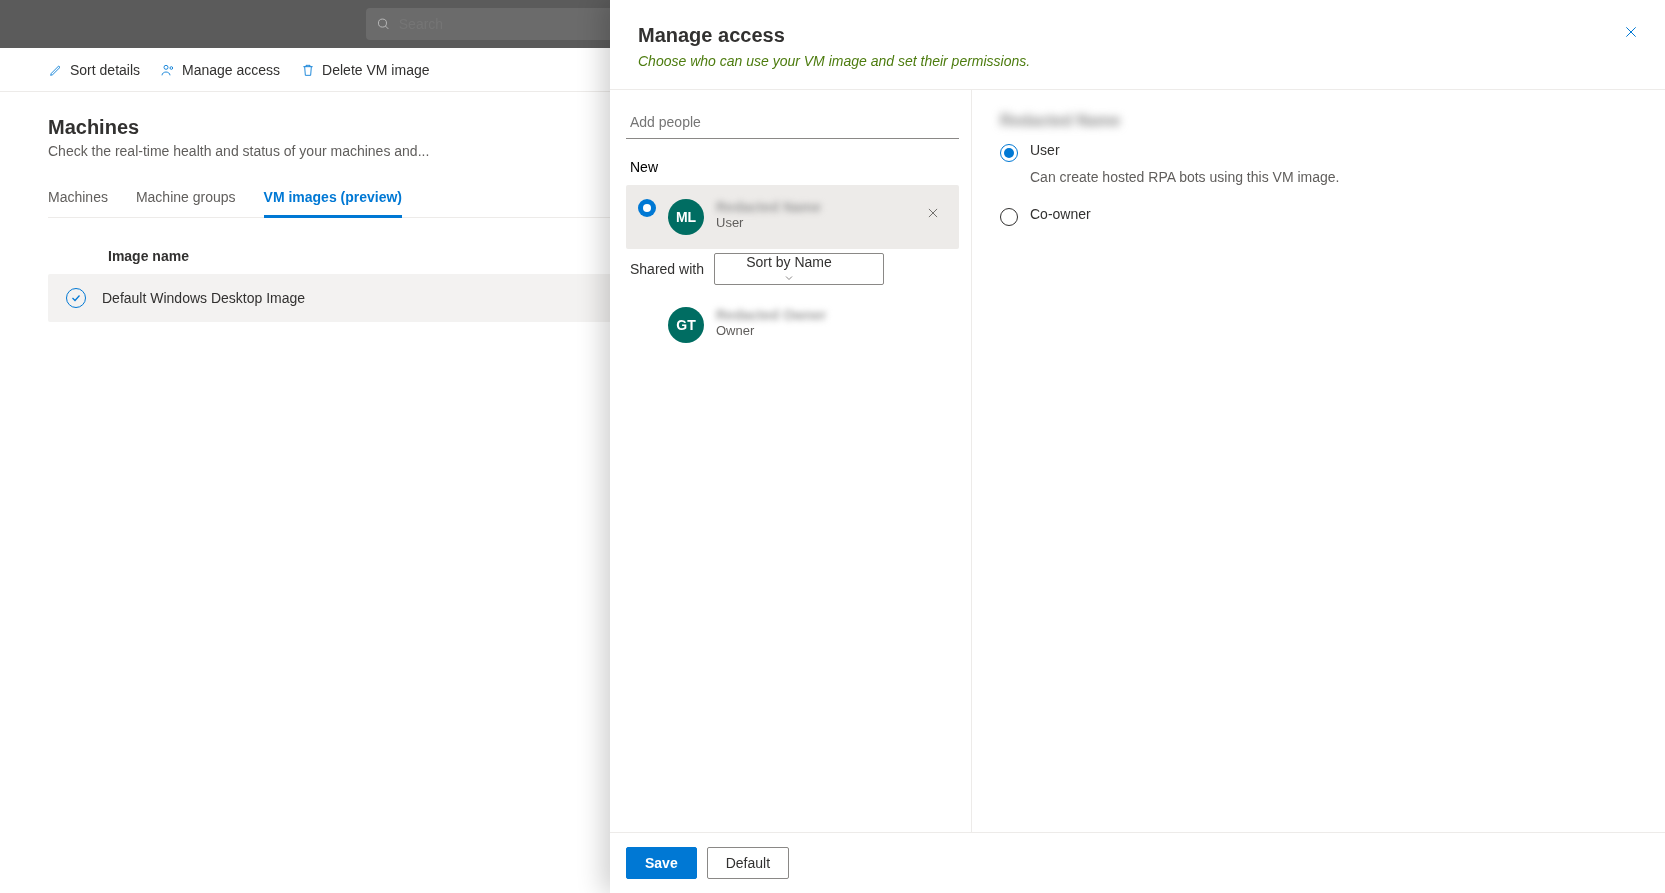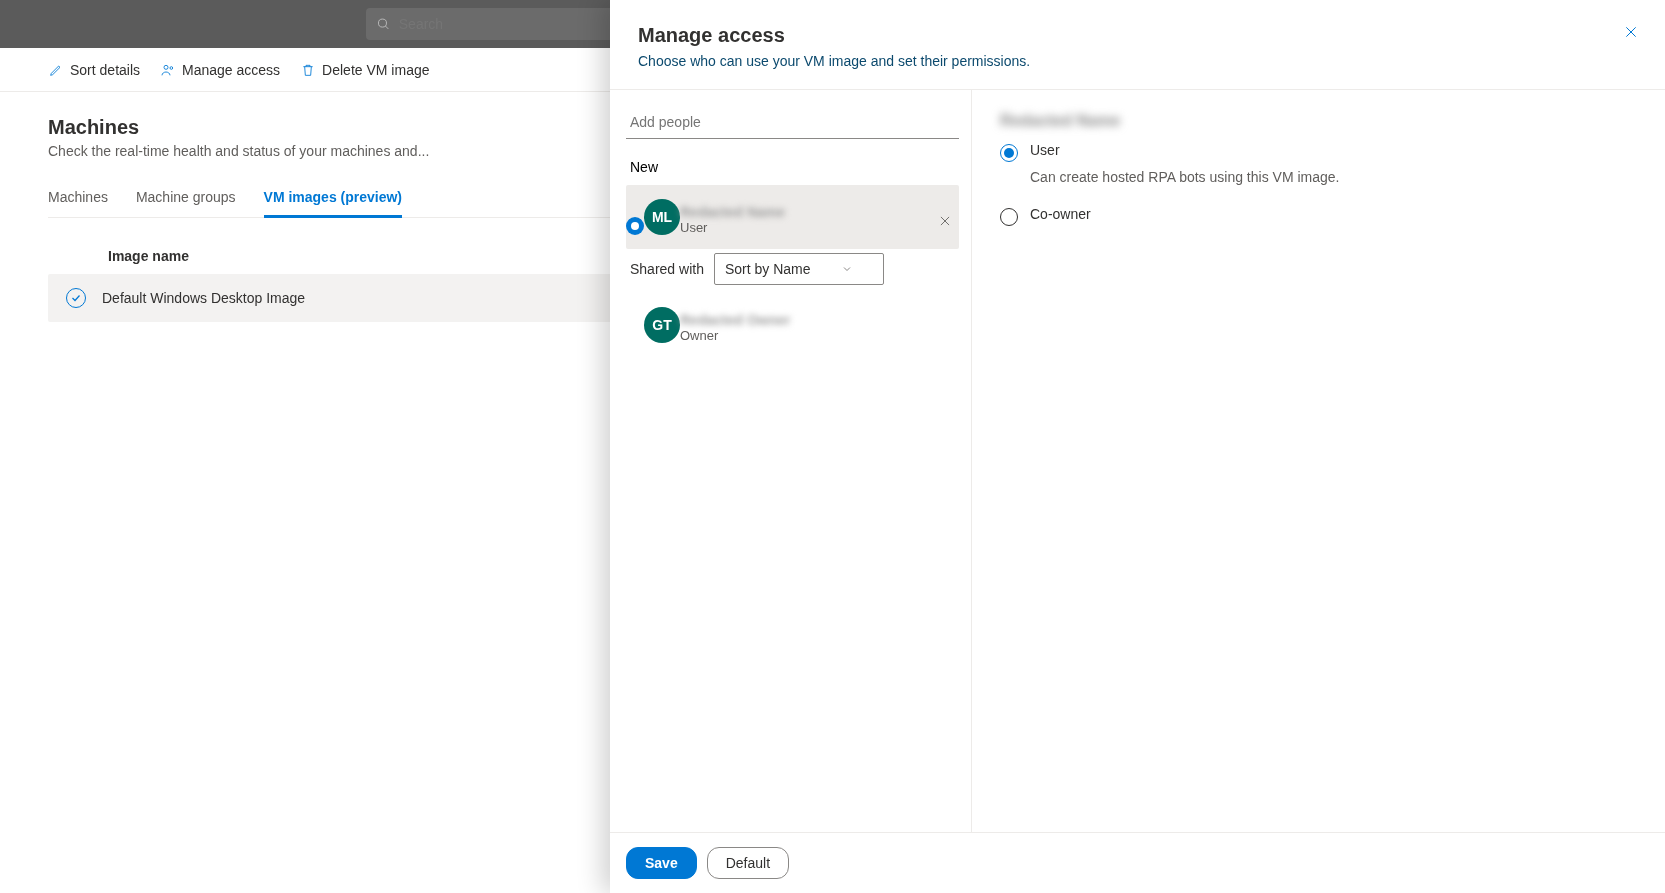--- a/index.html
+++ b/index.html
@@ -24,56 +24,56 @@
 
     .table-header { padding: 10px 60px; font-weight: 600; color: #323130; }
     .table-row { display: flex; align-items: center; padding: 14px 18px; background: #f3f2f1; border-radius: 2px; gap: 16px; }
     .circle-check { width: 20px; height: 20px; border-radius: 50%; border: 1.5px solid #0078d4; display: flex; align-items: center; justify-content: center; color: #0078d4; }
     .circle-check svg { width: 12px; height: 12px; stroke: #0078d4; fill: none; stroke-width: 2.5; }
 
     
     .panel { position: fixed; top: 0; right: 0; width: 1055px; height: 100%; background: #fff; box-shadow: -8px 0 24px rgba(0,0,0,.18); display: flex; flex-direction: column; }
     .panel-header { padding: 24px 28px 20px; border-bottom: 1px solid #edebe9; position: relative; }
     .panel-title { font-size: 20px; font-weight: 600; margin-bottom: 6px; }
-    .panel-sub { color: #0c4a6e; }
+    .panel-sub { color: #4d7c0f; font-style: italic; }
     .close-x { position: absolute; top: 18px; right: 20px; width: 28px; height: 28px; display: flex; align-items: center; justify-content: center; cursor: pointer; color: #0078d4; }
     .close-x svg { width: 16px; height: 16px; stroke: #0078d4; stroke-width: 1.5; fill: none; }
 
     .panel-body { flex: 1; display: flex; overflow: hidden; }
     .left-col { width: 362px; border-right: 1px solid #edebe9; padding: 16px 12px 12px 16px; display: flex; flex-direction: column; }
     .right-col { flex: 1; padding: 22px 28px; }
 
     .addpeople { border: none; border-bottom: 1px solid #8a8886; padding: 8px 4px; font-size: 14px; outline: none; width: 100%; margin-bottom: 14px; }
     .section-label { color: #000000; margin: 6px 4px 10px; }
 
-    .person-row { display: flex; align-items: flex-end; padding: 14px 0; border-radius: 2px; }
+    .person-row { display: flex; align-items: flex-start; gap: 12px; padding: 14px 12px; border-radius: 2px; }
     .person-row.selected { background: #edebe9; }
     .radio-dot { width: 18px; height: 18px; border-radius: 50%; background: #0078d4; display: flex; align-items: center; justify-content: center; }
     .radio-dot::after { content: ''; width: 8px; height: 8px; border-radius: 50%; background: #fff; }
     .avatar { width: 36px; height: 36px; border-radius: 50%; background: #006d62; color: #fff; display: flex; align-items: center; justify-content: center; font-weight: 600; font-size: 14px; flex-shrink: 0; }
     .person-info { flex: 1; }
     .person-name { font-weight: 600; color: #9e9e9e; filter: blur(3px); }
     .person-role { color: #605e5c; font-size: 13px; }
     .remove-x { width: 28px; height: 28px; display: flex; align-items: center; justify-content: center; color: #605e5c; cursor: pointer; }
     .remove-x svg { width: 14px; height: 14px; stroke: #605e5c; stroke-width: 1.5; fill: none; }
 
     .sharedwith-row { display: flex; align-items: center; gap: 10px; margin: 4px 4px 8px; }
-    .sortselect { height: 32px; border: 1px solid #8a8886; border-radius: 2px; padding: 0 30px 0 10px; font-size: 14px; background: #fff; position: relative; display: flex; align-items: center; min-width: 170px; justify-content: space-between; }
+    .sortselect { height: 32px; border: 1px solid #8a8886; border-radius: 2px; padding: 0 30px 0 10px; font-size: 14px; background: #fff; position: relative; display: flex; align-items: center; min-width: 170px; justify-content: space-between; flex-direction: column; }
     .chev { width: 12px; height: 12px; stroke: #605e5c; fill: none; stroke-width: 1.5; }
 
     .blurred-title { font-weight: 600; color: #888; filter: blur(4px); margin-bottom: 12px; font-size: 16px; }
     .permrow { display: flex; gap: 12px; margin-bottom: 6px; align-items: flex-start; }
     .radio { width: 18px; height: 18px; border-radius: 50%; border: 1.5px solid #323130; flex-shrink: 0; position: relative; margin-top: 2px; }
     .radio.checked { border-color: #0078d4; }
     .radio.checked::after { content: ''; position: absolute; inset: 3px; border-radius: 50%; background: #0078d4; }
     .perm-label { font-weight: 400; }
     .perm-desc { color: #605e5c; margin: 0 0 18px 30px; line-height: 1.4; }
 
     .panel-footer { display: flex; gap: 10px; padding: 14px 16px; border-top: 1px solid #edebe9; }
-    .btn { height: 32px; padding: 0 18px; border-radius: 12px; font-size: 14px; cursor: pointer; }
+    .btn { height: 32px; padding: 0 18px; border-radius: 2px; font-size: 14px; cursor: pointer; }
     .btn-primary { background: #0078d4; color: #fff; border: 1px solid #0078d4; font-weight: 600; }
     .btn-secondary { background: #fff; color: #323130; border: 1px solid #8a8886; }
   </style>
 </head>
 <body>
 
 <div class="topbar">
   <div class="searchbox">
     <svg viewBox="0 0 24 24">
         <circle cx="10.5" cy="10.5" r="6.5"></circle>

